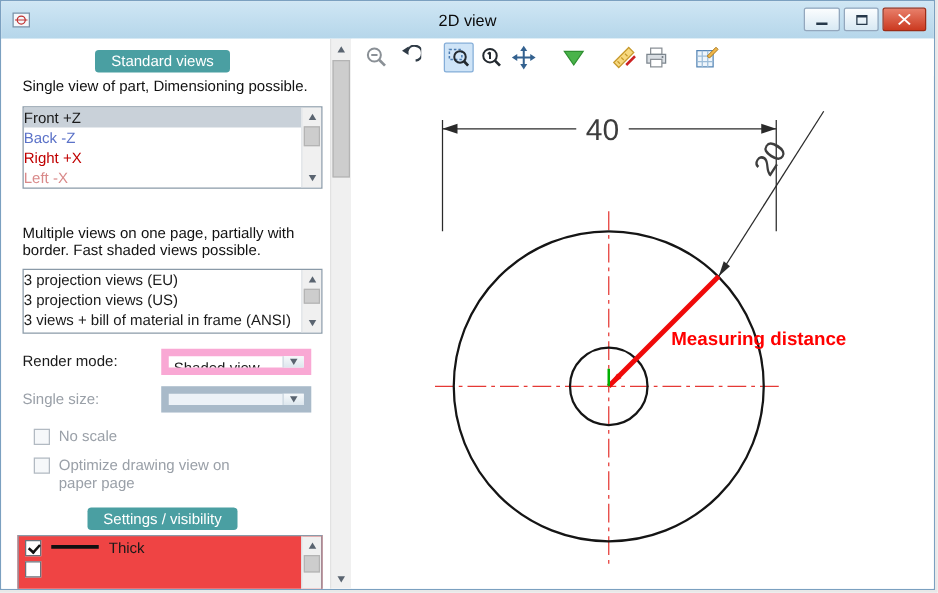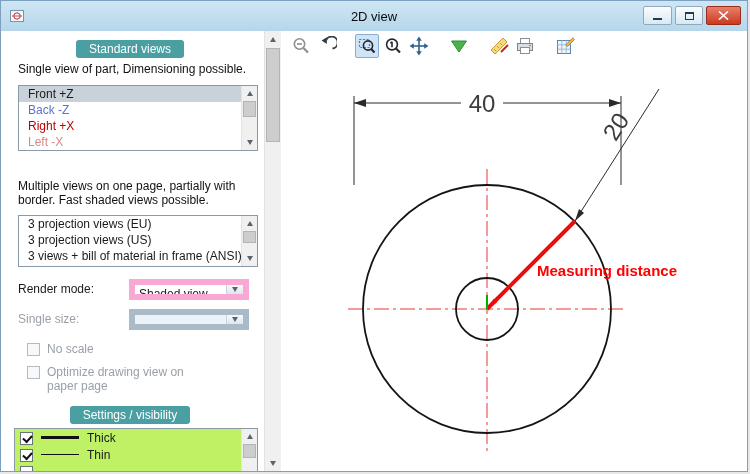--- a/index.html
+++ b/index.html
@@ -23,21 +23,21 @@
   .glyph-max{width:9px;height:8px;border:1px solid #26384a;border-top:2px solid #26384a}
 
   
   .left-panel{position:absolute;left:0;top:30px;width:280px;bottom:0;background:#fff;overflow:hidden}
   .badge-row{position:absolute;left:0;width:258px;text-align:center}
   .badge{display:inline-block;background:#4a9fa2;color:#fff;padding:2px 13px;border-radius:3px;font-size:12px}
   .desc{position:absolute;left:17px;width:236px;line-height:14px;color:#111}
 
   .listbox{position:absolute;left:17px;width:240px;border:1px solid #8a9aa8;background:#fff;overflow:hidden}
   .lb-rows{position:absolute;left:0;top:0;right:16px;bottom:0}
-  .lb-row{height:16px;line-height:16px;padding-left:9px;white-space:nowrap;overflow:hidden}
+  .lb-row{height:16px;line-height:16px;padding-left:0;white-space:nowrap;overflow:hidden}
   .lb-row.sel{background:#c9d1d9}
 
   .msb{position:absolute;right:0;top:0;bottom:0;width:16px;background:#f0f0f0;border-left:1px solid #e0e4e8;
     display:flex;flex-direction:column}
   .sb-btn{height:15px;display:flex;align-items:center;justify-content:center;flex:none}
   .sb-track{flex:1;position:relative}
   .sb-thumb{position:absolute;left:1px;right:1px;background:#cdcdcd;border:1px solid #b4b4b4}
   .tri-up{width:0;height:0;border-left:3.5px solid transparent;border-right:3.5px solid transparent;border-bottom:5px solid #5a6470}
   .tri-down{width:0;height:0;border-left:3.5px solid transparent;border-right:3.5px solid transparent;border-top:5px solid #5a6470}
 
@@ -49,21 +49,21 @@
   .combo.disabled{background:#edf2f7;border-color:#a9bac9}
   .label-disabled{color:#9aa0a8}
 
   .cb-row{position:absolute;left:26px;display:flex;align-items:flex-start;gap:7px}
   .cb{width:13px;height:13px;border:1px solid #6a737c;background:#fff;position:relative;flex:none;margin-top:1px}
   .cb.checked::after{content:"";position:absolute;left:2px;top:2px;width:7px;height:4px;
     border-left:2px solid #101010;border-bottom:2px solid #101010;transform:rotate(-48deg)}
   .cb.disabled{border-color:#b2bac2;background:#f6f8fa}
   .cb-label{line-height:14px}
 
-  .settings-list{position:absolute;left:13px;top:397px;width:244px;height:46px;border:1px solid #8a9aa8;background:#bef264;overflow:hidden}
+  .settings-list{position:absolute;left:13px;top:397px;width:244px;height:46px;border:1px solid #8a9aa8;background:#ef4444;overflow:hidden}
   .sl-rows{position:absolute;left:0;top:0;right:16px;bottom:0}
   .sl-row{height:17px;display:flex;align-items:center;gap:8px;padding-left:5px}
   .line-sample{width:38px;background:#101010;flex:none}
   .line-sample.thick{height:3px}
   .line-sample.thin{height:1px}
 
   .panel-scrollbar{position:absolute;right:0;top:0;bottom:0;width:17px;background:#f0f0f0;
     border-left:1px solid #e2e2e2;display:flex;flex-direction:column}
   .panel-scrollbar .sb-btn{height:16px}
   .panel-scrollbar .sb-thumb{top:1px;height:94px}
@@ -192,25 +192,20 @@
     <div class="badge-row" style="top:375px">
       <span class="badge">Settings / visibility</span>
     </div>
 
     <div class="settings-list">
       <div class="sl-rows">
         <div class="sl-row">
           <span class="cb checked"></span>
           <span class="line-sample thick"></span>
           <span>Thick</span>
-        </div>
-        <div class="sl-row">
-          <span class="cb checked"></span>
-          <span class="line-sample thin"></span>
-          <span>Thin</span>
         </div>
         <div class="sl-row">
           <span class="cb"></span>
         </div>
       </div>
       <div class="msb">
         <div class="sb-btn">
             <span class="tri-up"></span>
           </div>
         <div class="sb-track">

